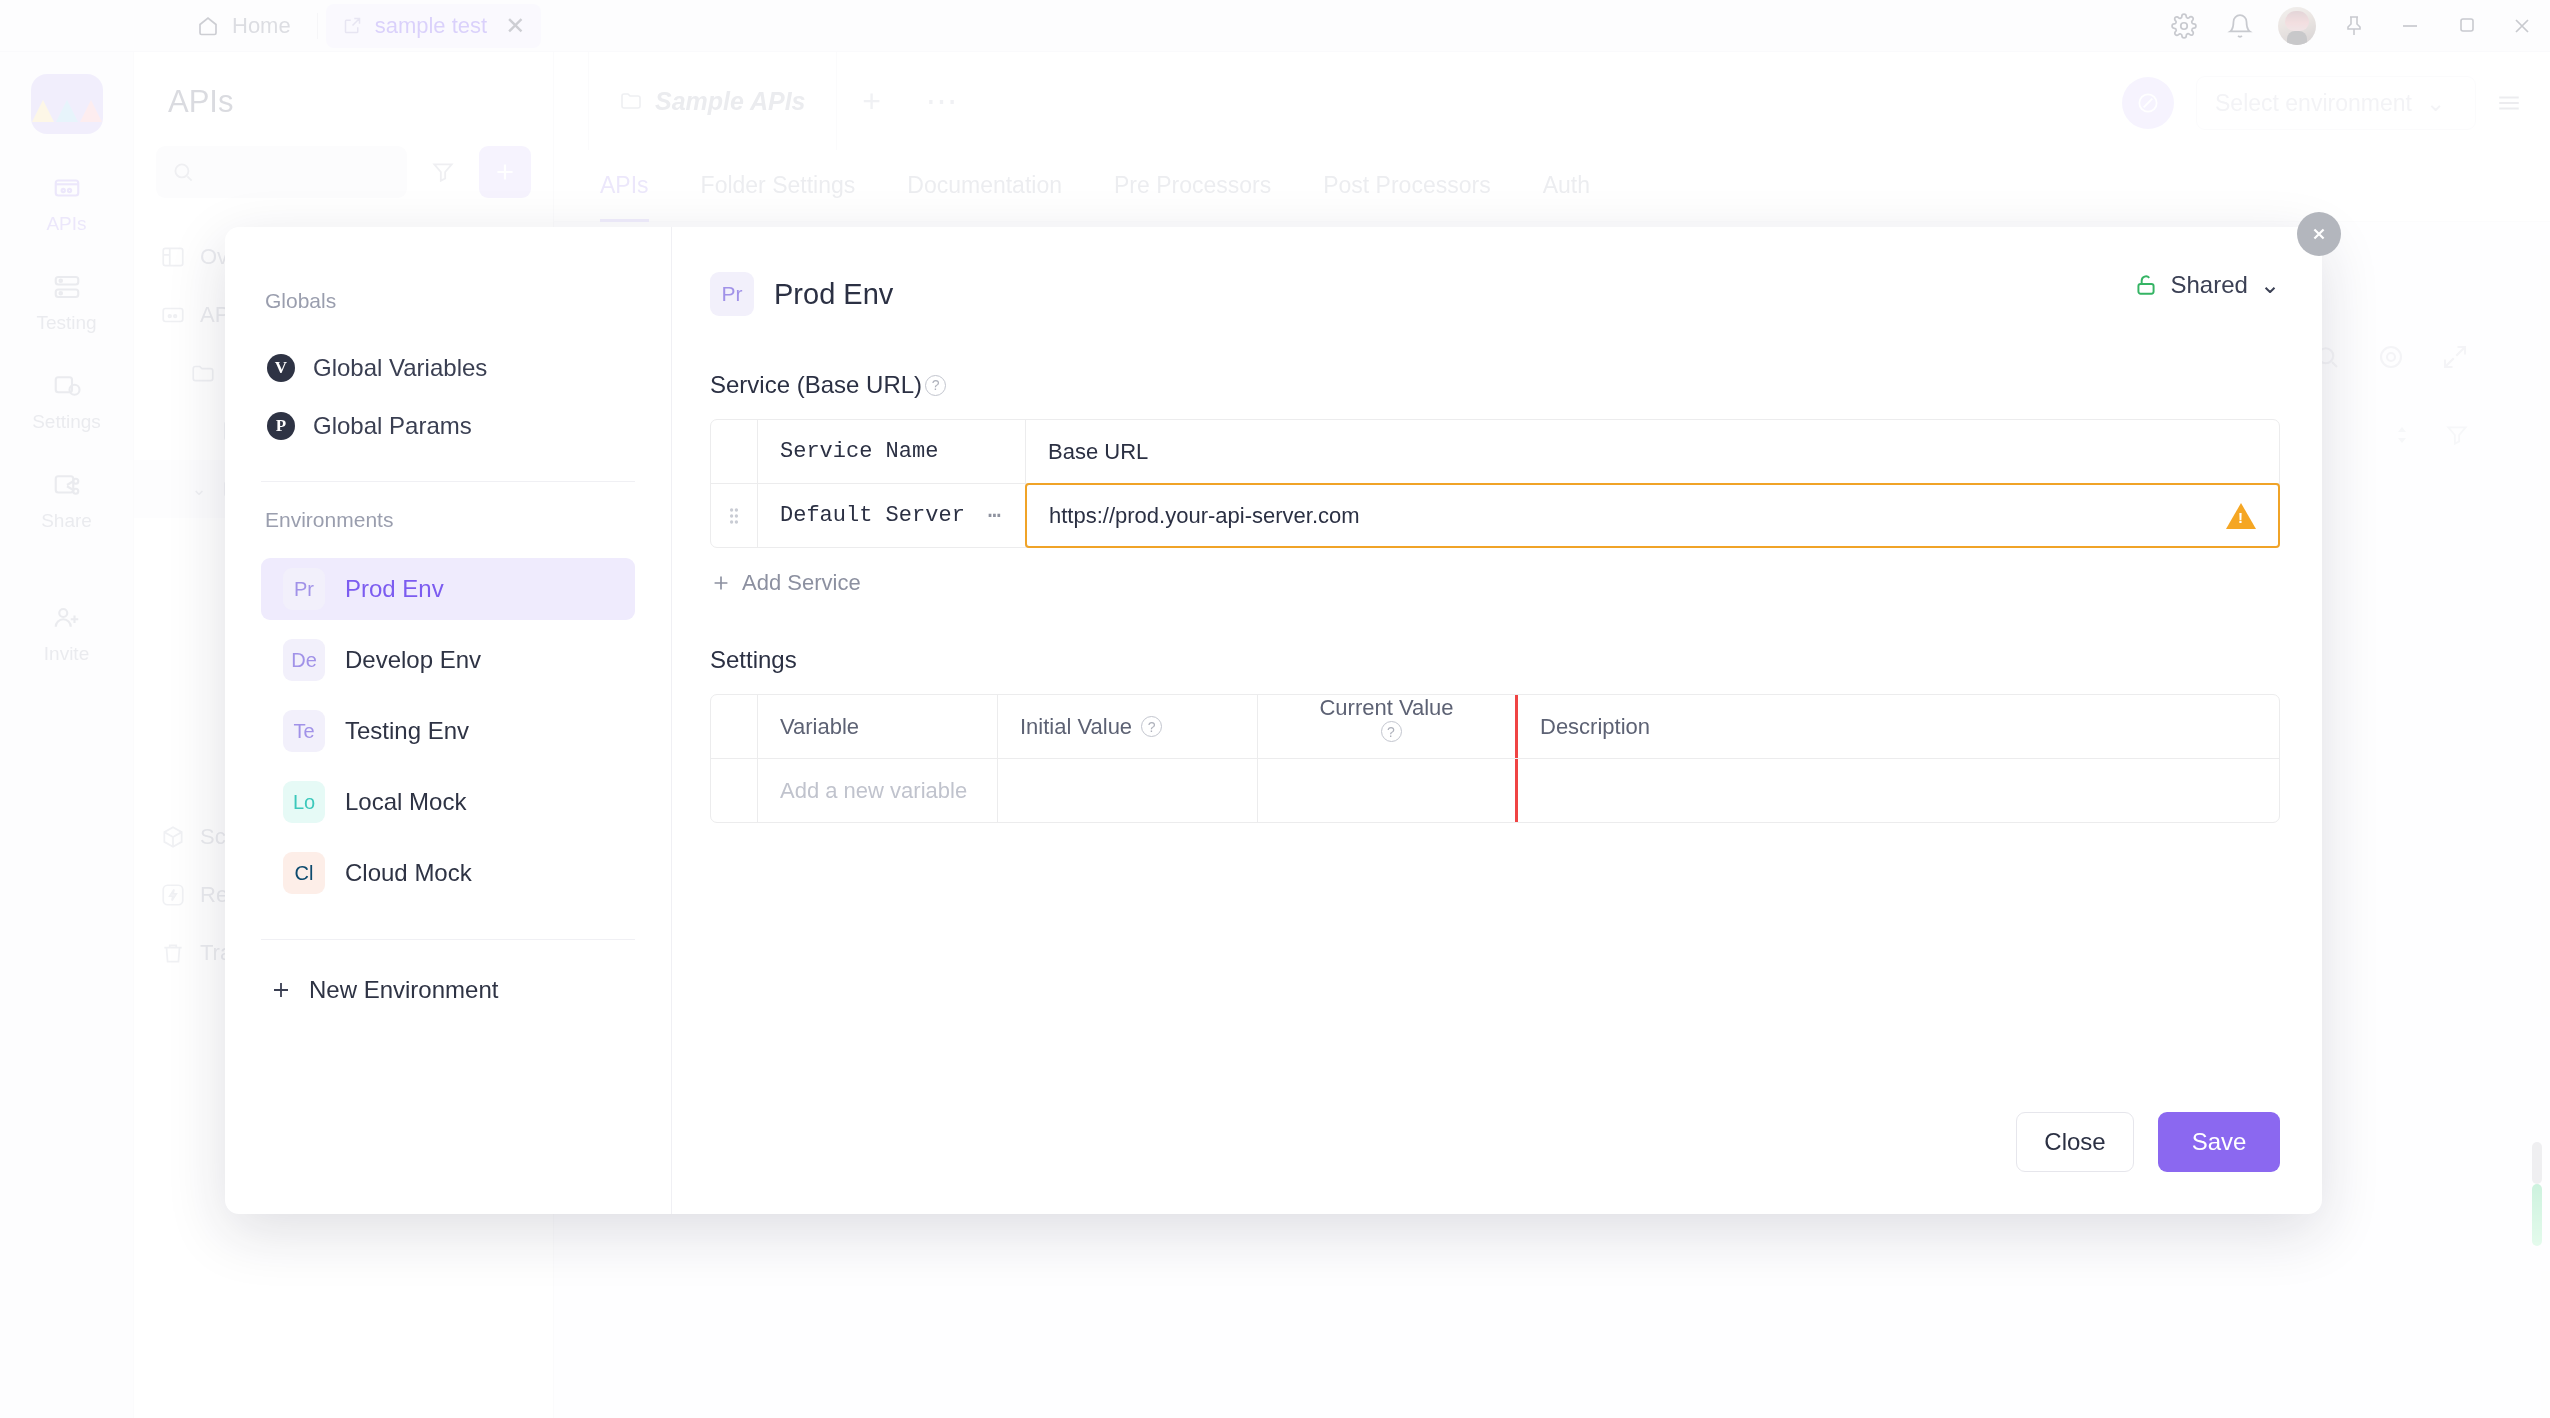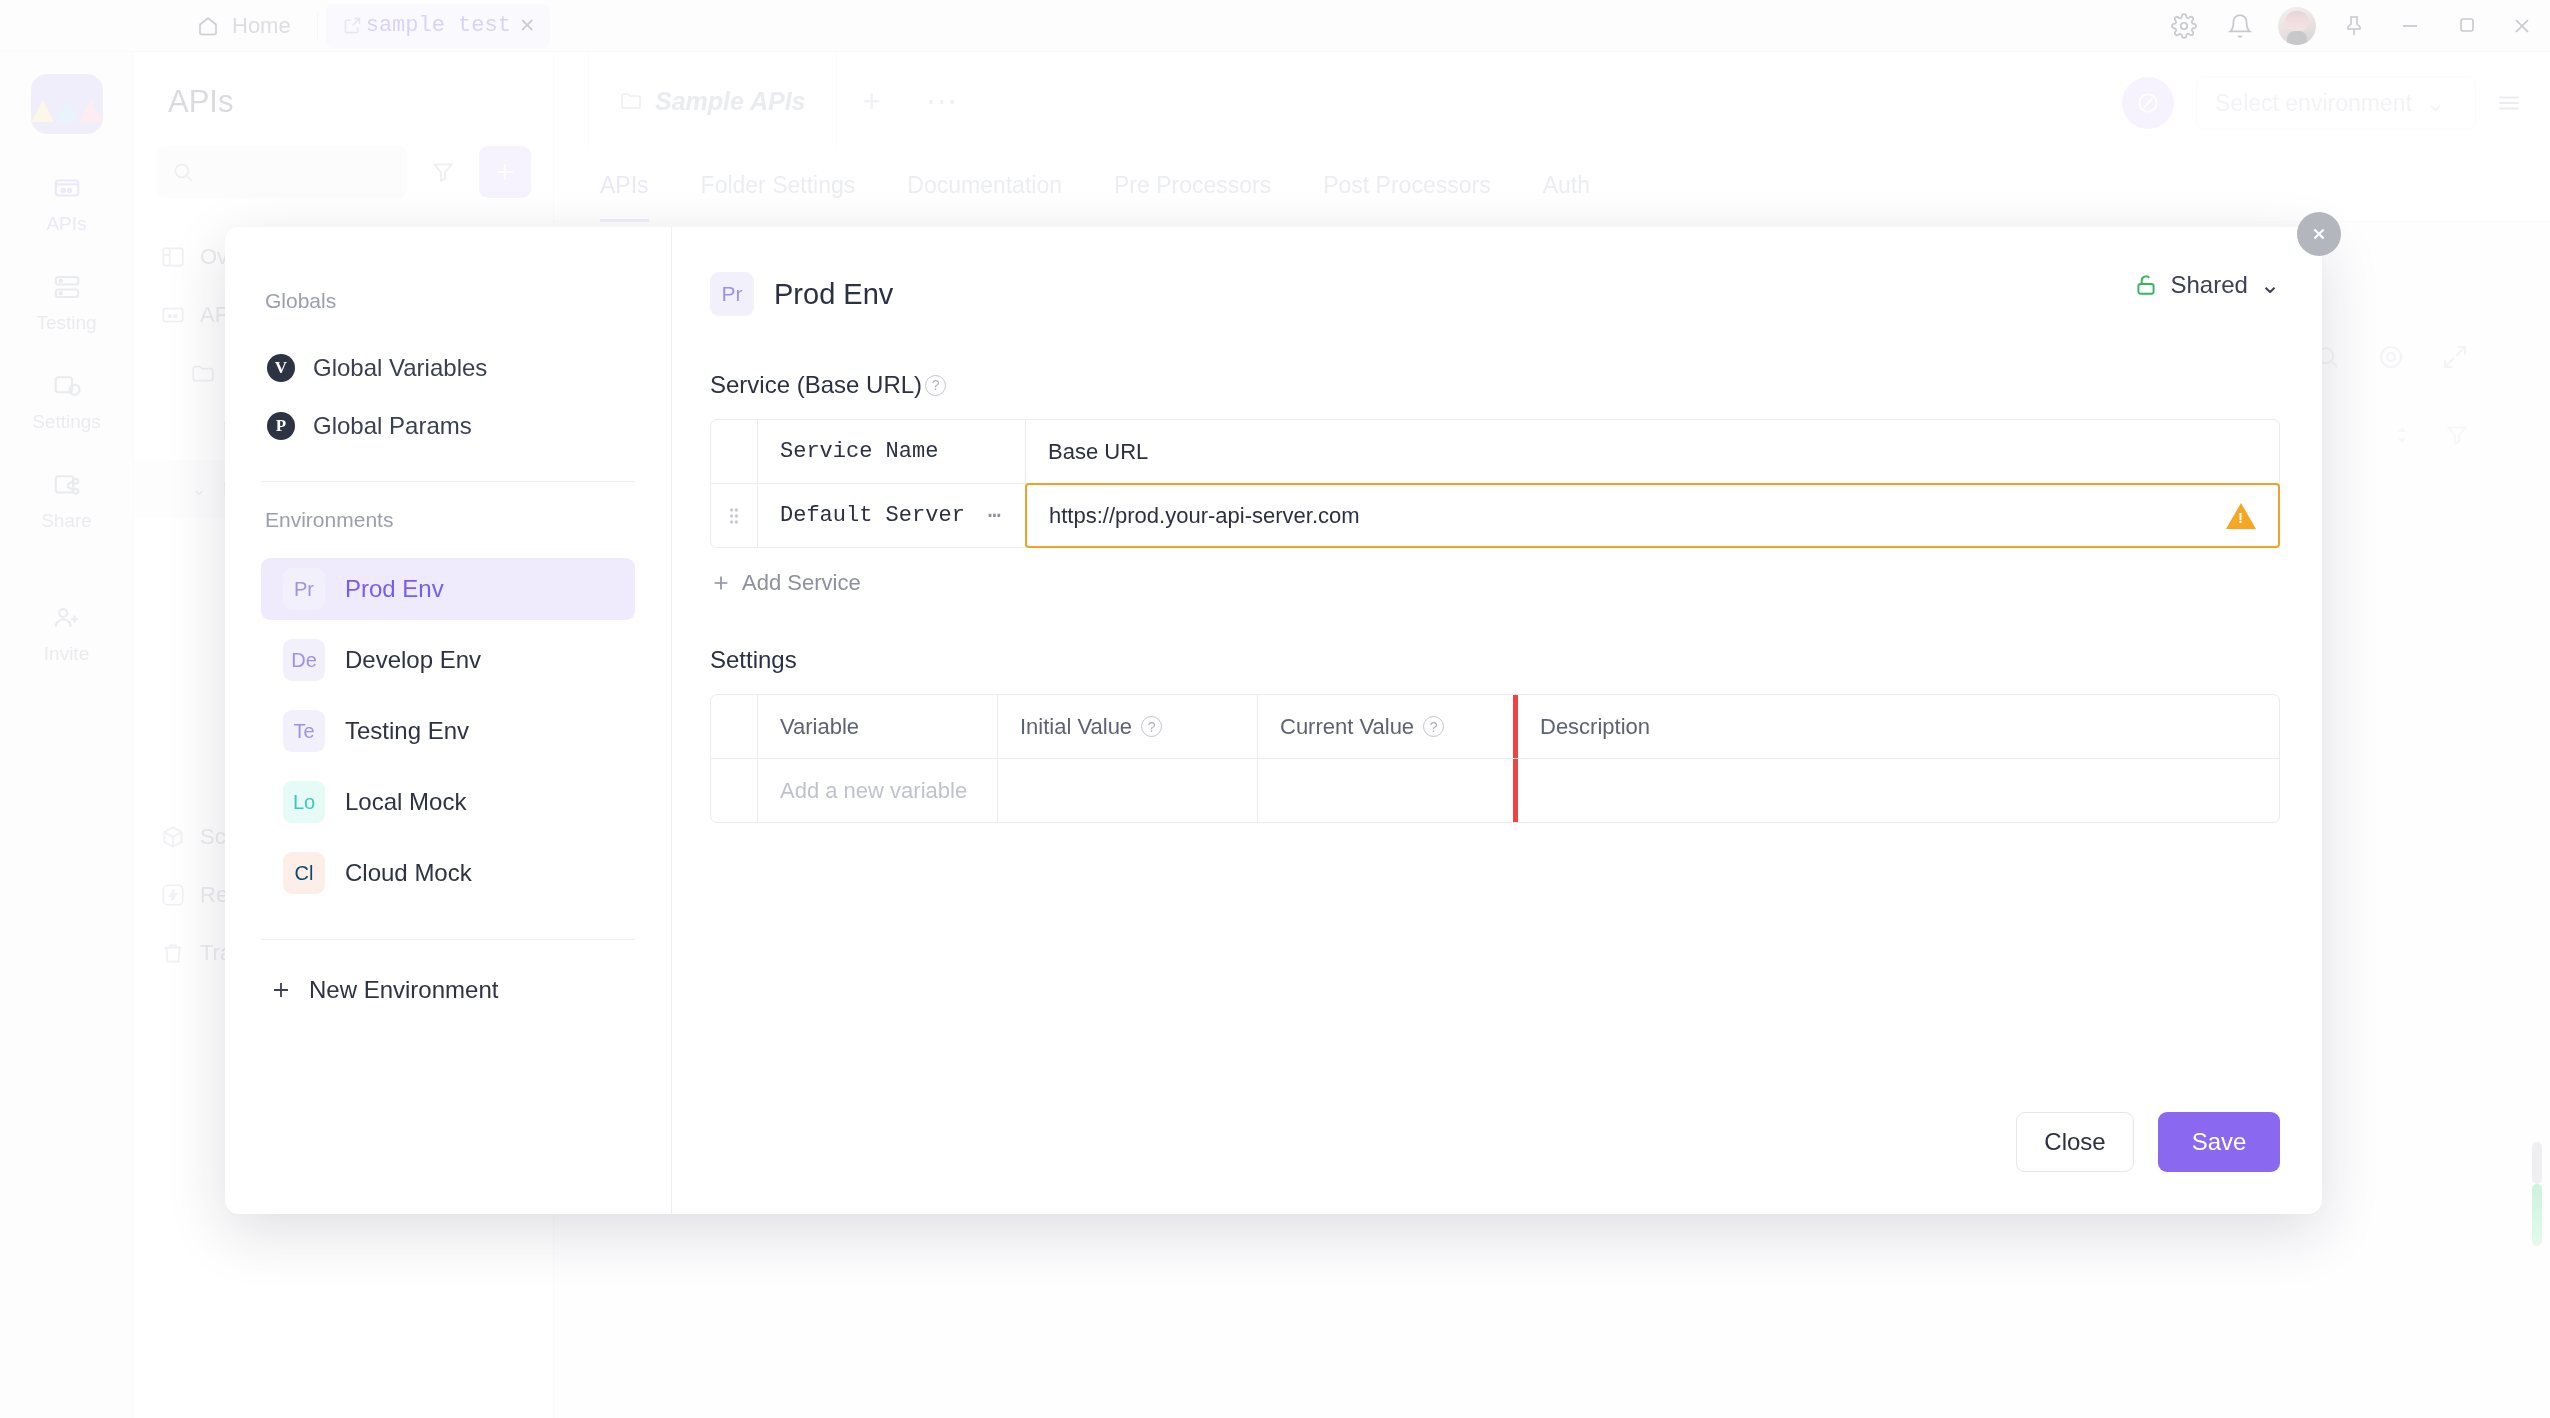--- a/index.html
+++ b/index.html
@@ -18,23 +18,23 @@
     background: #f7f7fa; display: flex; align-items: center;
     border-bottom: 1px solid #eeeef3;
   }
   .tb-left { display: flex; align-items: center; height: 52px; padding-left: 178px; gap: 0; }
   .tab-home {
     display: flex; align-items: center; gap: 12px; height: 52px;
     padding: 0 18px; color: #838798; font-size: 22px;
   }
   .tab-sep { width: 1px; height: 26px; background: #dedee6; margin: 0 8px; }
   .tab-doc {
-    display: flex; align-items: center; gap: 3px; height: 44px;
+    display: flex; align-items: center; gap: 12px; height: 44px;
     padding: 0 16px 0 16px; border-radius: 8px; background: #ece9fb;
-    color: #7c5cf0; font-size: 22px; font-family: Liberation Mono, monospace;
+    color: #7c5cf0; font-size: 22px;
   }
   .tab-doc .x { color: #4b4f63; font-size: 24px; line-height: 1; margin-left: 6px; }
   .tb-right {
     position: absolute; right: 0; top: 0; height: 52px;
     display: flex; align-items: center; gap: 0;
   }
   .tb-btn {
     width: 56px; height: 52px; display: flex; align-items: center; justify-content: center;
     color: #3b4054;
   }
@@ -220,21 +220,21 @@
     font-weight: bold; line-height: 1;
   }
   .add-service {
     margin-top: 22px; display: flex; align-items: center; gap: 10px;
     font-size: 22px; color: #8c90a0;
   }
   .var-tbl { margin-top: 20px; border: 1px solid #ececed; border-radius: 7px; width: 1570px; }
   .vc1 { width: 47px; border-right: 1px solid #ececed; }
   .vc2 { width: 240px; border-right: 1px solid #ececed; }
   .vc3 { width: 260px; border-right: 1px solid #ececed; }
-  .vc4 { width: 260px; border-right: 5px solid #ef4444; }
+  .vc4 { width: 260px; border-right: 3px solid #ef4444; flex-direction: column; }
   .vc5 { flex: 1; }
   .ph { color: #c0c3cd; }
   .m-foot { position: absolute; right: 42px; bottom: 42px; display: flex; gap: 24px; }
   .btn {
     height: 60px; min-width: 118px; border-radius: 9px; display: flex; align-items: center;
     justify-content: center; font-size: 24px;
   }
   .btn-close { border: 1px solid #e6e6ec; color: #2b3043; background: #fff; }
   .btn-save { background: #8b68f0; color: #fff; min-width: 122px; }
   svg { display: block; }

